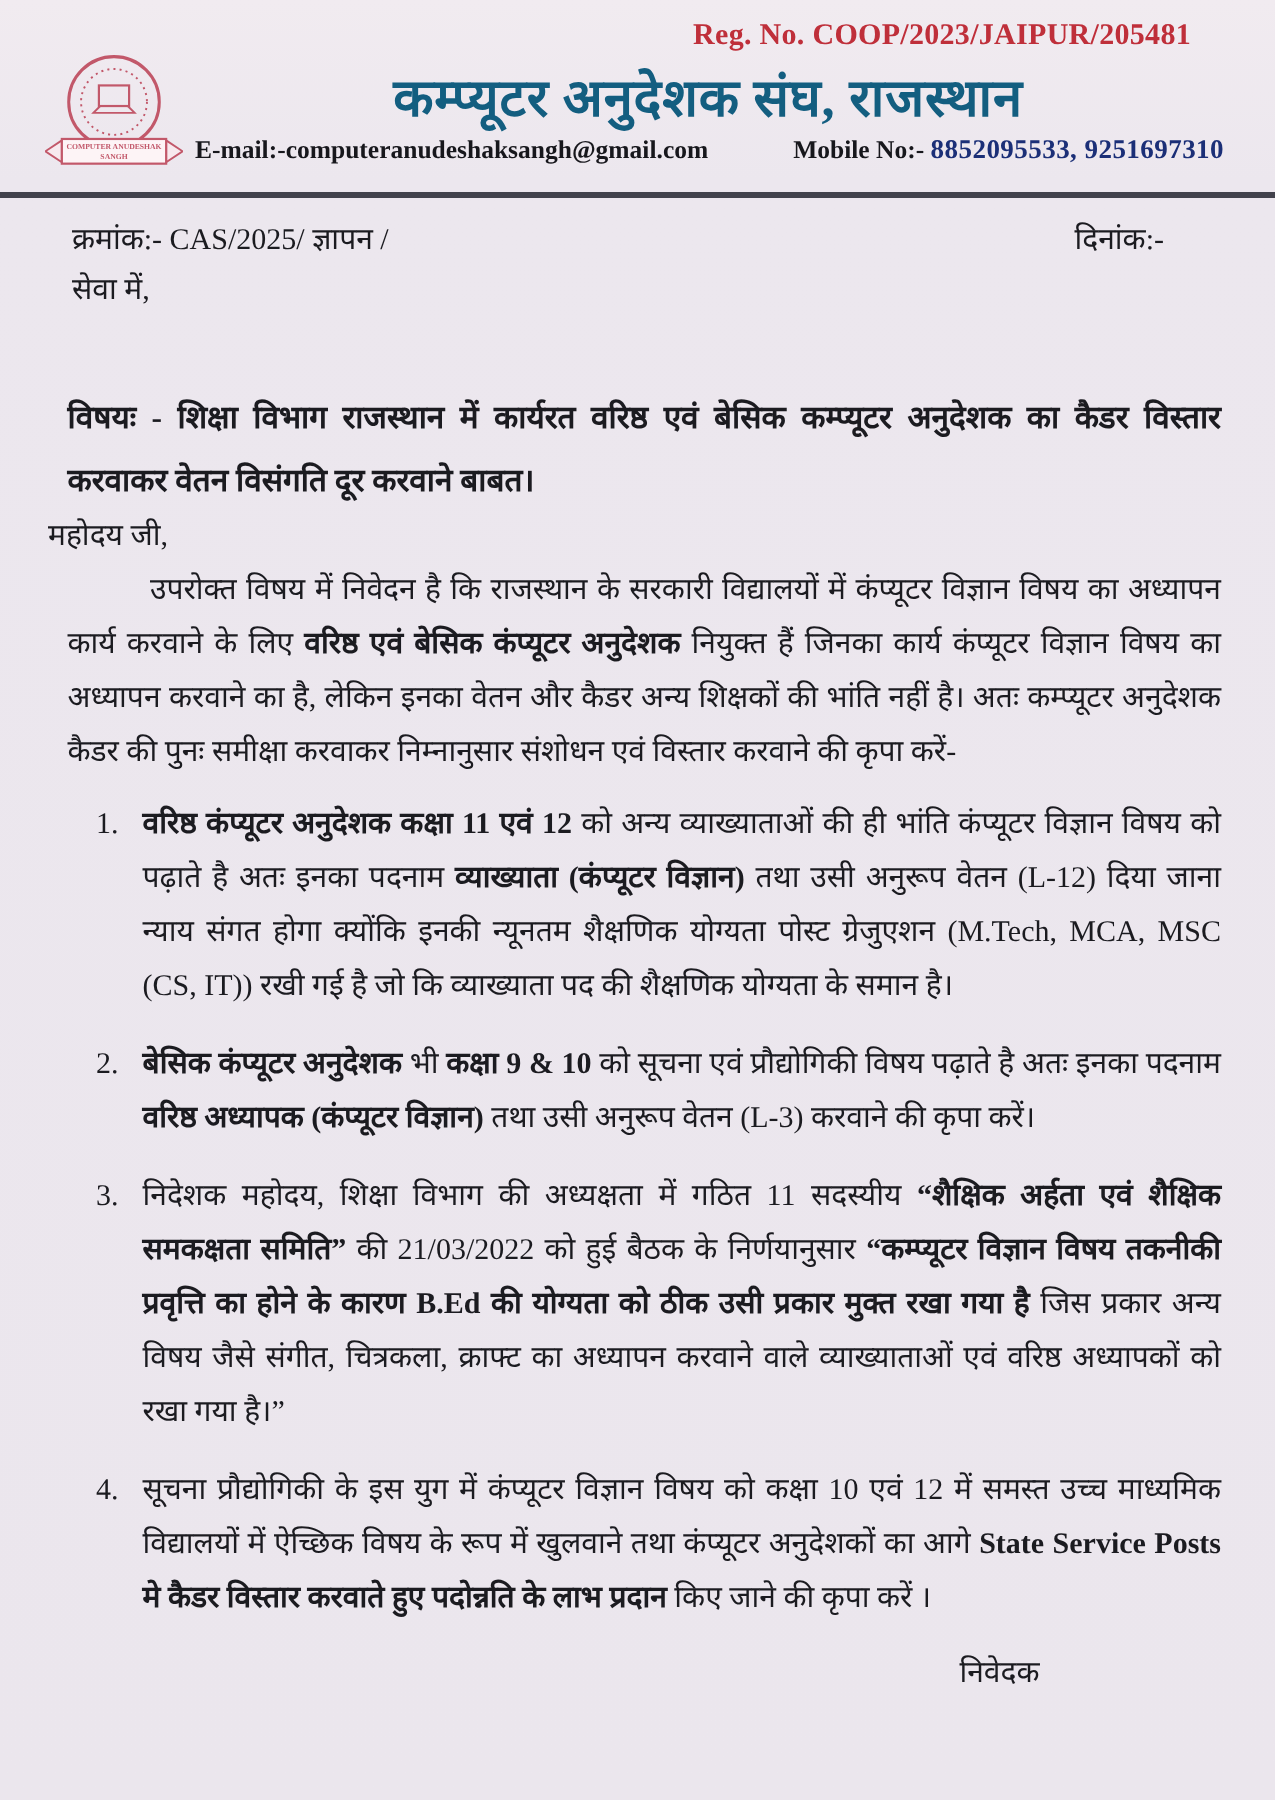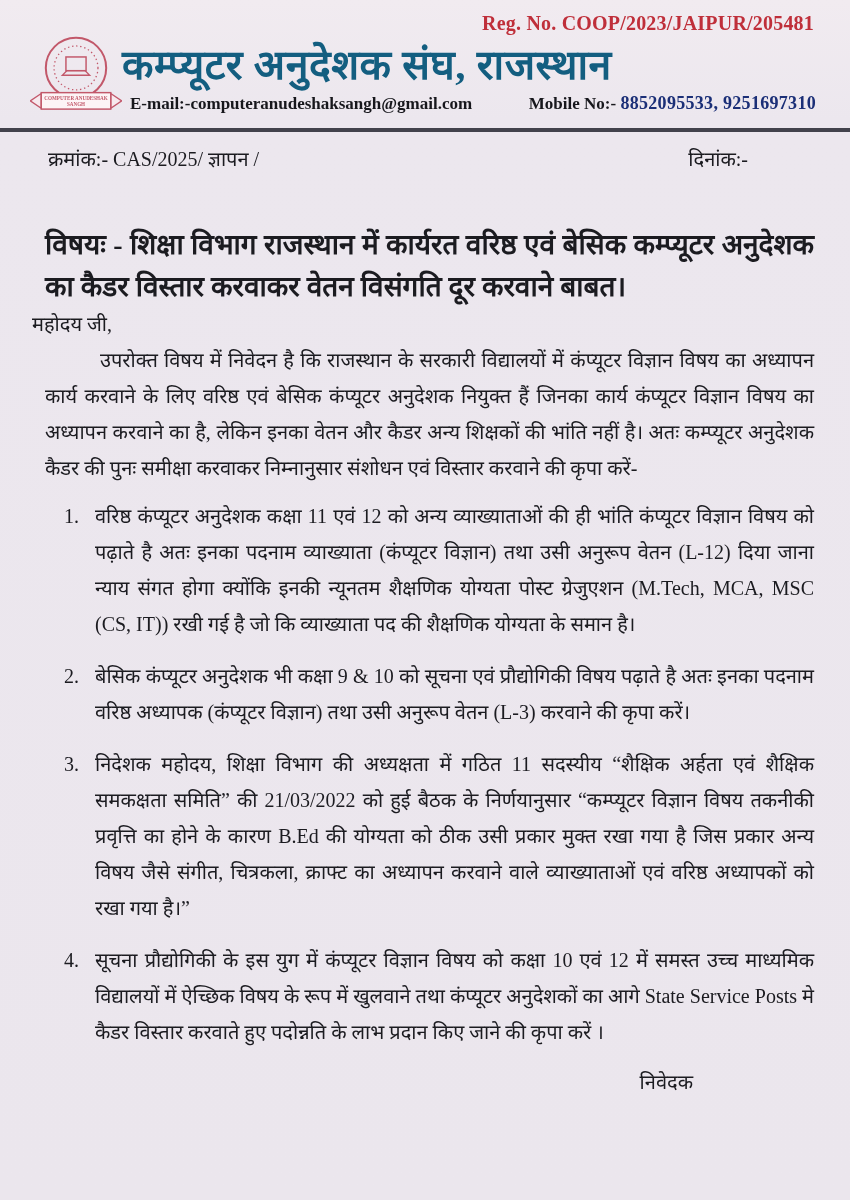--- a/index.html
+++ b/index.html
@@ -11,33 +11,34 @@
     position:relative;
     width:850px;height:1200px;
     margin:0 auto;
     overflow:hidden;
     color:#1b1b20;
     background:linear-gradient(180deg,#f1ebf0 0%,#ece7ee 10%,#ebe6ed 100%);
   }
   
   .reg-no{
     text-align:right;
-    padding:12px 36px 0 0;
+    padding:12px 56px 0 0;
     font-weight:700;font-size:20px;
     color:#bf2f3a;
     letter-spacing:.2px;
   }
   .letterhead{
     display:flex;align-items:center;
     margin:0 28px 0 30px;
   }
   .logo{width:92px;height:86px;flex:0 0 auto;}
   .head-text{flex:1;min-width:0;}
   .org-name{
-    font-size:41px;line-height:1.15;
+    text-align:center;
+    font-size:35px;line-height:1.15;
     font-weight:700;
     color:#135e80;
     letter-spacing:.5px;
   }
   .contact-row{
     display:flex;align-items:baseline;
     margin-top:3px;
     padding:0 6px 0 8px;
     font-weight:700;font-size:17px;font-family:Liberation Serif, serif;
   }
@@ -46,45 +47,45 @@
   .mobile-label{color:#17171c;}
   .mobile-nums{color:#1b2f77;font-size:18px;letter-spacing:.3px;}
   .rule{height:4px;background:#42424c;margin-top:7px;}
   
   .meta-row{
     display:flex;align-items:baseline;
     margin:13px 0 0 48px;
     font-size:20px;
     gap:22px;
   }
-  .date-label{margin-left:auto;margin-right:102px;}
+  .date-label{margin-left:auto;margin-right:74px;}
   .salutation{margin:6px 0 0 48px;font-size:20px;}
   
   .subject{
     margin:52px 36px 0 45px;
     font-weight:700;
-    font-size:28px;line-height:42px;
+    font-size:21px;line-height:42px;
     text-align:justify;
   }
   .greeting{margin:1px 0 0 32px;font-size:20px;line-height:30px;}
   .para{
     margin:3px 36px 0 45px;
     font-size:20px;line-height:36px;
     text-align:justify;
   }
   .para.indent{text-indent:55px;}
   .points{margin-top:12px;}
   .point{
     display:flex;
     margin:0 36px 16px 64px;
     font-size:20px;line-height:36px;
   }
   .point .num{flex:0 0 31px;}
   .point .txt{flex:1;text-align:justify;}
-  .b{font-weight:400;}
+  .b{font-weight:700;}
   .closing{margin-top:2px;}
   
   .sign-block{
     margin:6px 45px 0 0;
     text-align:right;
     font-size:20px;line-height:32px;
   }
   .signoff{margin-right:112px;}
 </style>
 </head>
@@ -120,20 +121,21 @@
     </div>
   </div>
 
   <div class="rule"></div>
 
   <div class="meta-row">
     <span>क्रमांक:- CAS/2025/ ज्ञापन /</span>
     <span class="date-label">दिनांक:-</span>
   </div>
 
+  <div class="salutation">सेवा में,</div>
 
   <div class="subject">विषयः - शिक्षा विभाग राजस्थान में कार्यरत वरिष्ठ एवं बेसिक कम्प्यूटर अनुदेशक का कैडर विस्तार करवाकर वेतन विसंगति दूर करवाने बाबत।</div>
 
   <div class="greeting">महोदय जी,</div>
 
   <div class="para indent"><span>उपरोक्त विषय में निवेदन है कि राजस्थान के सरकारी विद्यालयों में कंप्यूटर विज्ञान विषय का अध्यापन कार्य करवाने के लिए </span><span class="b">वरिष्ठ एवं बेसिक कंप्यूटर अनुदेशक</span><span> नियुक्त हैं  जिनका कार्य कंप्यूटर विज्ञान विषय का अध्यापन करवाने का है, लेकिन इनका वेतन और कैडर अन्य शिक्षकों की भांति नहीं है। अतः कम्प्यूटर अनुदेशक कैडर की पुनः समीक्षा करवाकर निम्नानुसार संशोधन एवं विस्तार करवाने की कृपा करें-</span></div>
 
   <div class="points">
     <div class="point">
       <span class="num">1.</span>

